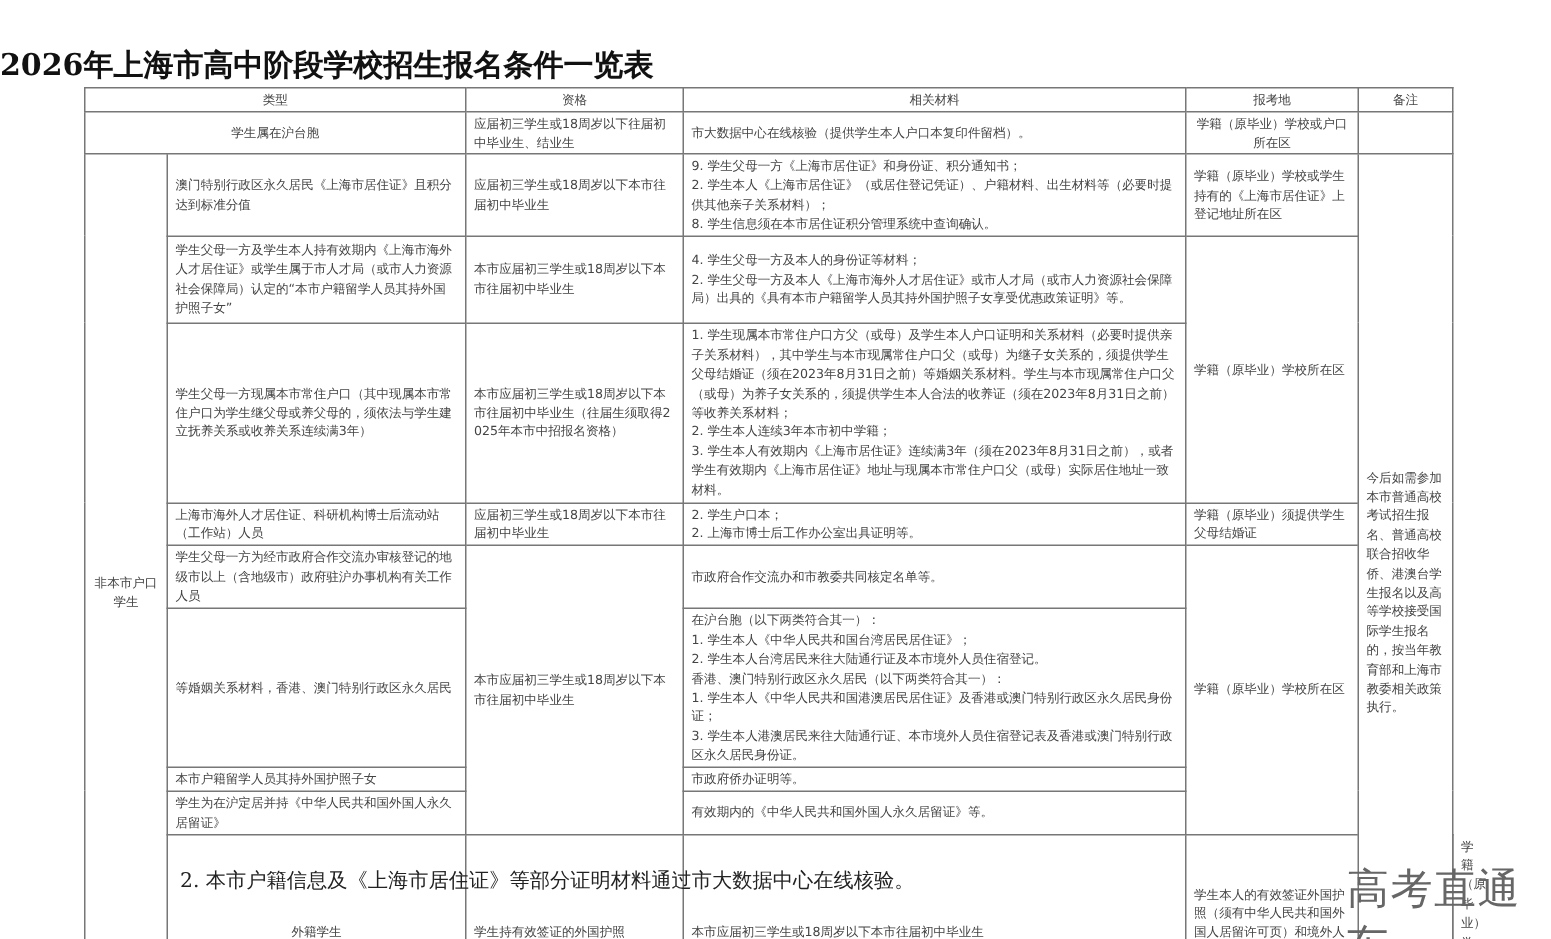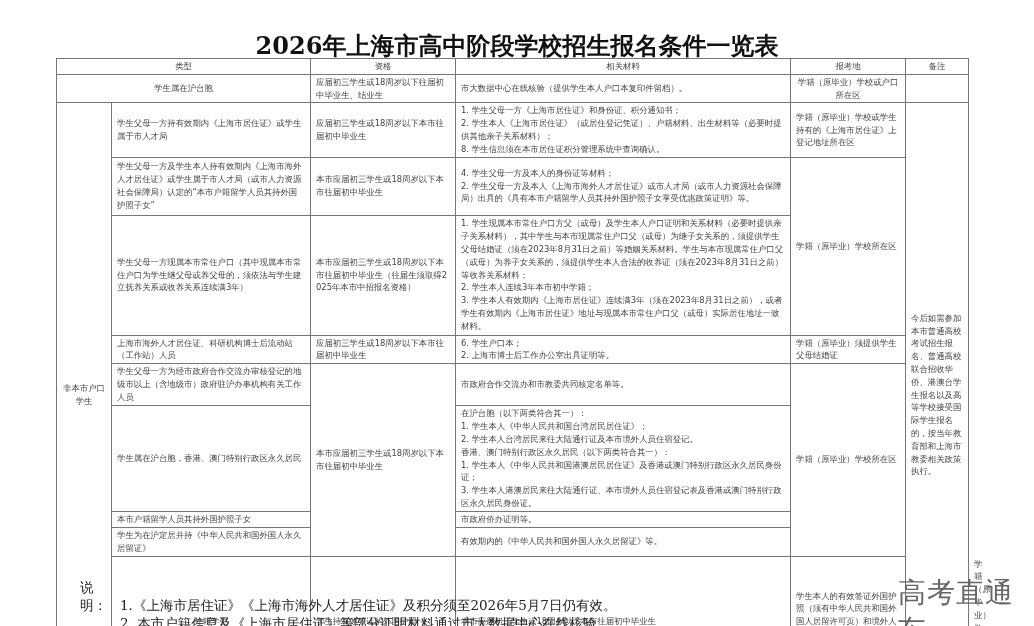--- a/index.html
+++ b/index.html
@@ -1,19 +1,19 @@
 <!DOCTYPE html>
 <html><head>
 <meta charset="utf-8">
 <style>
   html, body { margin: 0; padding: 0; background: #ffffff; }
   body { width: 1034px; height: 626px; position: relative; overflow: hidden;
          font-family: "DejaVu Sans", "Liberation Sans", sans-serif; color: #333; }
-  .title { position: absolute; left: 0; width: 1034px; top: 30px; text-align: center;
-           font-family: "DejaVu Serif", "Liberation Serif", serif; font-size: 24px;
+  .title { position: absolute; left: 0; width: 1034px; top: 30px; 
+           font-family: "DejaVu Serif", "Liberation Serif", serif; font-size: 20px;
            font-weight: bold; color: #111; letter-spacing: 0px; }
   table.grid { position: absolute; left: 56px; top: 58px; width: 912px;
                border-collapse: collapse; table-layout: fixed; }
   table.grid td, table.grid th { border: 1px solid #777; padding: 1px 5px;
                font-size: 8.4px; line-height: 12.8px; vertical-align: middle;
                color: #444; font-weight: normal; word-break: break-all; }
   table.grid th { text-align: center; height: 12px; }
   .c { text-align: center; }
   .l { text-align: left; }
   .foot { position: absolute; left: 80px; top: 578px; font-family: "DejaVu Serif", "Liberation Serif", serif;
@@ -49,24 +49,24 @@
   <tr style="height:28px">
     <td colspan="2" class="c">学生属在沪台胞</td>
     <td class="l">应届初三学生或18周岁以下往届初中毕业生、结业生</td>
     <td class="l">市大数据中心在线核验（提供学生本人户口本复印件留档）。</td>
     <td class="c">学籍（原毕业）学校或户口所在区</td>
     <td></td>
   </tr>
 
   <tr style="height:52px">
     <td rowspan="9" class="c">非本市户口学生</td>
-    <td class="l">学生父母一方持有效期内《上海市居住证》或学生属于市人才局</td>
+    <td class="l">澳门特别行政区永久居民《上海市居住证》且积分达到标准分值</td>
     <td class="l">应届初三学生或18周岁以下本市往届初中毕业生</td>
     <td class="l">
-      <div>1. 学生父母一方《上海市居住证》和身份证、积分通知书；</div>
+      <div>9. 学生父母一方《上海市居住证》和身份证、积分通知书；</div>
       <div>2. 学生本人《上海市居住证》（或居住登记凭证）、户籍材料、出生材料等（必要时提供其他亲子关系材料）；</div>
       <div>8. 学生信息须在本市居住证积分管理系统中查询确认。</div>
     </td>
     <td class="l">学籍（原毕业）学校或学生持有的《上海市居住证》上登记地址所在区</td>
     <td rowspan="10" class="l" style="vertical-align:middle">今后如需参加本市普通高校考试招生报名、普通高校联合招收华侨、港澳台学生报名以及高等学校接受国际学生报名的，按当年教育部和上海市教委相关政策执行。</td>
   </tr>
 
   <tr style="height:58px">
     <td class="l">学生父母一方及学生本人持有效期内《上海市海外人才居住证》或学生属于市人才局（或市人力资源社会保障局）认定的“本市户籍留学人员其持外国护照子女”</td>
     <td class="l">本市应届初三学生或18周岁以下本市往届初中毕业生</td>
@@ -84,35 +84,35 @@
       <div>1. 学生现属本市常住户口方父（或母）及学生本人户口证明和关系材料（必要时提供亲子关系材料），其中学生与本市现属常住户口父（或母）为继子女关系的，须提供学生父母结婚证（须在2023年8月31日之前）等婚姻关系材料。学生与本市现属常住户口父（或母）为养子女关系的，须提供学生本人合法的收养证（须在2023年8月31日之前）等收养关系材料；</div>
       <div>2. 学生本人连续3年本市初中学籍；</div>
       <div>3. 学生本人有效期内《上海市居住证》连续满3年（须在2023年8月31日之前），或者学生有效期内《上海市居住证》地址与现属本市常住户口父（或母）实际居住地址一致材料。</div>
     </td>
   </tr>
 
   <tr style="height:28px">
     <td class="l">上海市海外人才居住证、科研机构博士后流动站（工作站）人员</td>
     <td class="l">应届初三学生或18周岁以下本市往届初中毕业生</td>
     <td class="l">
-      <div>6. 学生户口本；</div>
+      <div>2. 学生户口本；</div>
       <div>2. 上海市博士后工作办公室出具证明等。</div>
     </td>
     <td class="l">学籍（原毕业）须提供学生父母结婚证</td>
   </tr>
 
   <tr style="height:42px">
     <td class="l">学生父母一方为经市政府合作交流办审核登记的地级市以上（含地级市）政府驻沪办事机构有关工作人员</td>
     <td rowspan="4" class="l">本市应届初三学生或18周岁以下本市往届初中毕业生</td>
     <td class="l">市政府合作交流办和市教委共同核定名单等。</td>
     <td rowspan="4" class="l">学籍（原毕业）学校所在区</td>
   </tr>
 
   <tr style="height:106px">
-    <td class="l">学生属在沪台胞，香港、澳门特别行政区永久居民</td>
+    <td class="l">等婚姻关系材料，香港、澳门特别行政区永久居民</td>
     <td class="l">
       <div>在沪台胞（以下两类符合其一）：</div>
       <div>1. 学生本人《中华人民共和国台湾居民居住证》；</div>
       <div>2. 学生本人台湾居民来往大陆通行证及本市境外人员住宿登记。</div>
       <div>香港、澳门特别行政区永久居民（以下两类符合其一）：</div>
       <div>1. 学生本人《中华人民共和国港澳居民居住证》及香港或澳门特别行政区永久居民身份证；</div>
       <div>3. 学生本人港澳居民来往大陆通行证、本市境外人员住宿登记表及香港或澳门特别行政区永久居民身份证。</div>
     </td>
   </tr>
 
@@ -130,17 +130,16 @@
     <td class="c">外籍学生</td>
     <td class="l">学生持有效签证的外国护照</td>
     <td class="l">本市应届初三学生或18周岁以下本市往届初中毕业生</td>
     <td class="l">学生本人的有效签证外国护照（须有中华人民共和国外国人居留许可页）和境外人员住宿登记表等（必要时提供户口注销材料）。</td>
     <td class="l">学籍（原毕业）学校所在区</td>
   </tr>
 </tbody>
   </table>
 
 <div class="foot">
-  <div><span class="lbl">说明：</span><span>1.《上海市居住证》《上海市海外人才居住证》及积分须至2026年5月7日仍有效。</span></div>
   <div class="ind"><span>2. 本市户籍信息及《上海市居住证》等部分证明材料通过市大数据中心在线核验。</span></div>
 </div>
 
 <div class="watermark">高考直通车</div>
 
 </body></html>

